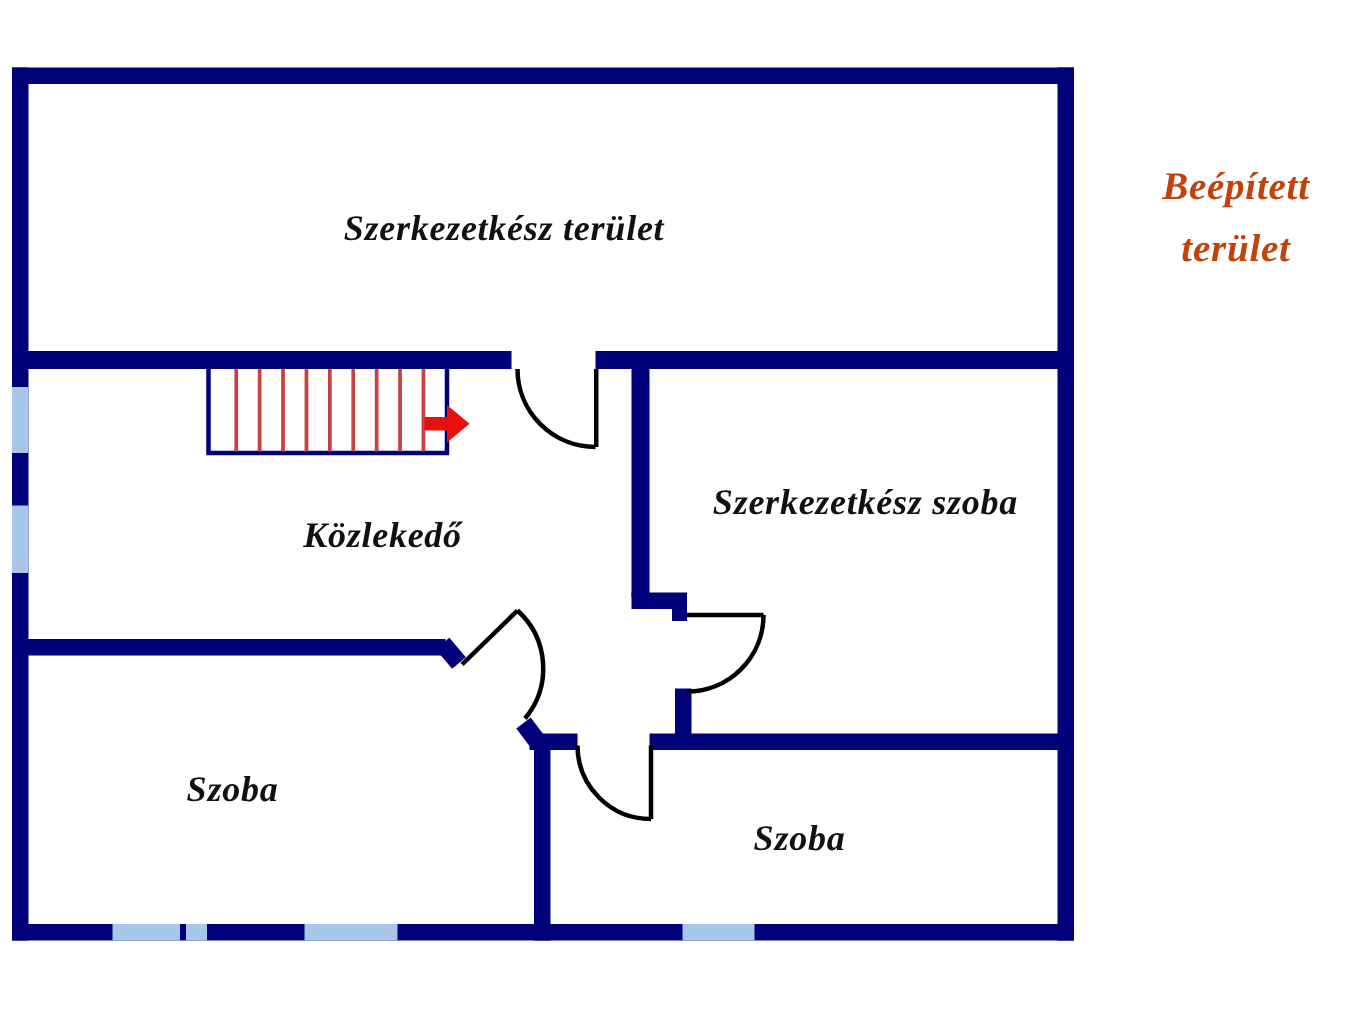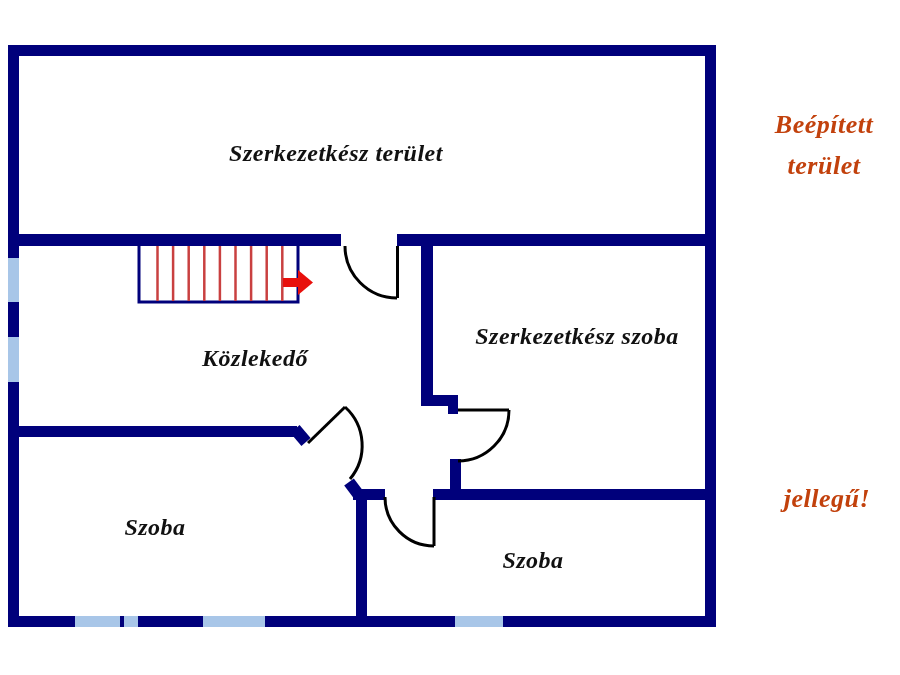--- a/index.html
+++ b/index.html
@@ -110,15 +110,14 @@
   </svg>
 
   <div class="room-label" style="left:336px;top:153px;">Szerkezetkész terület</div>
   <div class="room-label" style="left:255px;top:358px;">Közlekedő</div>
   <div class="room-label" style="left:557px;top:336px;margin-left:20px;">Szerkezetkész szoba</div>
   <div class="room-label" style="left:155px;top:527px;">Szoba</div>
   <div class="room-label" style="left:533px;top:560px;">Szoba</div>
 
   <div class="side-label" style="left:824px;top:125px;">Beépített</div>
   <div class="side-label" style="left:824px;top:166px;">terület</div>
-  <div class="side-label" style="left:827px;top:499px;">jellegű!</div>
 
 </div>
 
 </body></html>

